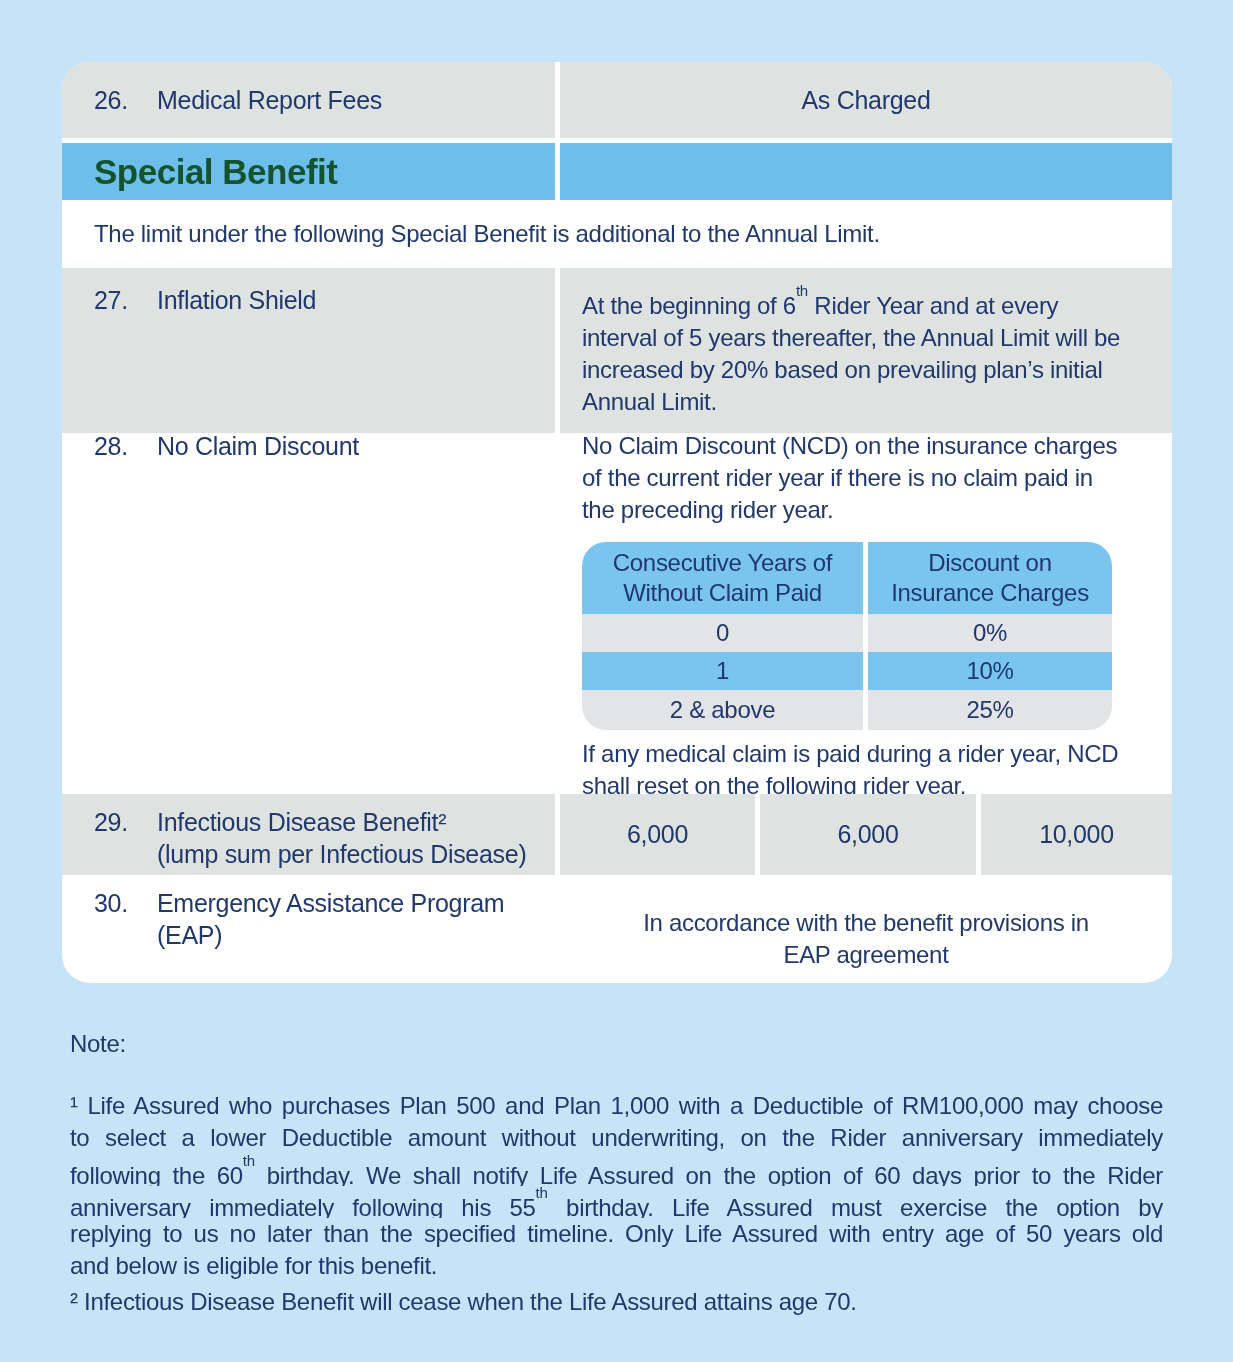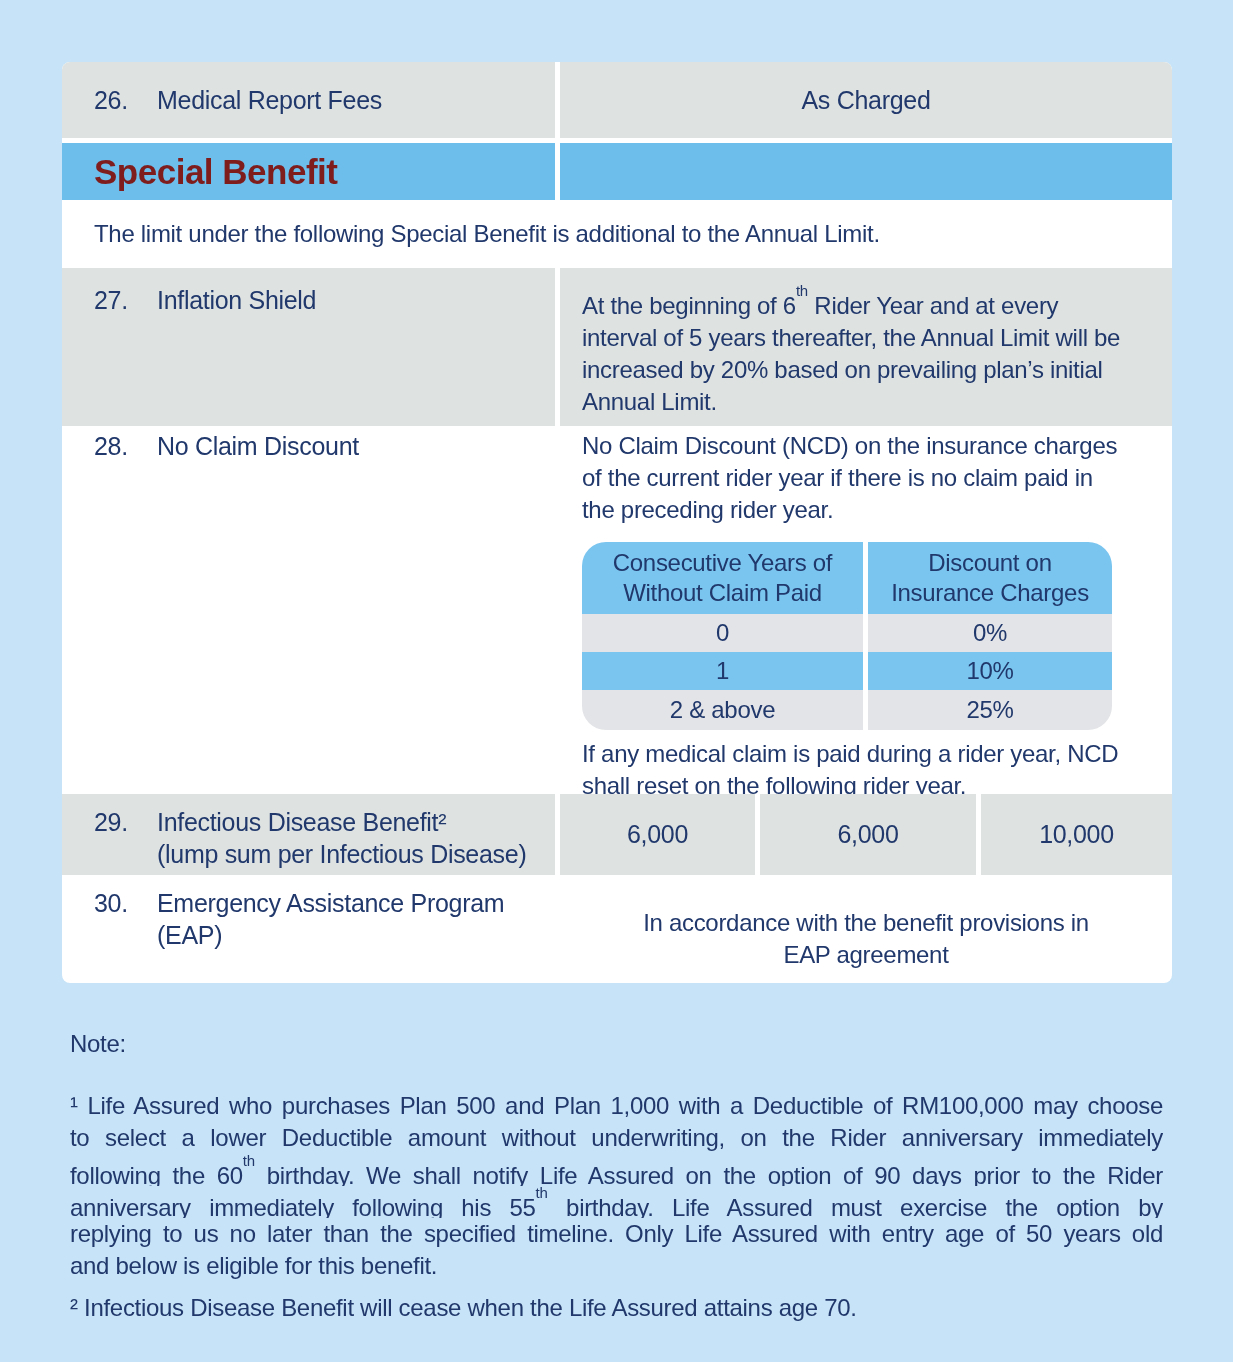--- a/index.html
+++ b/index.html
@@ -1,44 +1,44 @@
 <!DOCTYPE html>
 <html><head>
 <meta charset="utf-8">
 <style>
   * { margin:0; padding:0; box-sizing:border-box; }
   body { width:1233px; height:1362px; font-family:"Liberation Sans", sans-serif; }
   .page { position:relative; width:1233px; height:1362px; background:#C6E3F7; color:#20386B; letter-spacing:-0.3px; overflow:hidden; }
 
-  .card { position:absolute; left:62px; top:62px; width:1110px; height:921px; background:#FFFFFF; border-radius:8px; overflow:hidden; }
+  .card { position:absolute; left:62px; top:62px; width:1110px; height:921px; background:#FFFFFF; border-radius:28px; overflow:hidden; }
 
   .r  { display:grid; grid-template-columns:493px 5px 612px; }
   .r7 { display:grid; grid-template-columns:493px 5px 195px 5px 216px 5px 191px; }
   .cell-gray { background:#DEE3E2; }
   .cell-blue { background:#6DBEEB; }
 
   .leftcell { display:flex; padding-left:32px; }
   .num { width:63px; flex:none; font-size:25px; line-height:32px; }
   .lbl { flex:1; font-size:25px; line-height:32px; padding-right:10px; }
 
   .row26 { height:76px; }
   .row26 .leftcell { align-items:center; }
   .row26 .valcell { display:flex; align-items:center; justify-content:center; font-size:25px; }
 
   .hgap { height:5px; background:#FFFFFF; }
 
   .bar { height:57px; }
   .bar .leftcell { align-items:center; }
-  .section-title { color:#7f1d1d; font-weight:bold; font-size:35px; letter-spacing:-0.5px; }
+  .section-title { color:#14532d; font-weight:bold; font-size:35px; letter-spacing:-0.5px; }
 
   .limit-row { height:68px; display:flex; align-items:center; padding-left:32px; font-size:24px; background:#FFFFFF; }
 
   .row27 { height:148px; }
   .row27 .leftcell { padding-top:16px; }
-  .rc { padding:16px 30px 8px 22px; font-size:24px; line-height:32px; }
+  .rc { padding:16px 30px 15px 22px; font-size:24px; line-height:32px; }
 
   .row28 { height:378px; background:#FFFFFF; }
   .row28 .leftcell { padding-top:14px; }
   .row28 .rc { padding-top:14px; }
 
   .tline { white-space:nowrap; }
 
   .ncd { width:530px; margin-top:16px; border-radius:24px; overflow:hidden; font-size:24px; }
   .ncd-row { display:grid; grid-template-columns:281px 244px; column-gap:5px; }
   .ncd-h { height:72px; display:flex; align-items:center; justify-content:center; text-align:center; background:#7AC5F0; line-height:30px; padding:0 14px; }
@@ -54,21 +54,21 @@
   .valbox { display:flex; align-items:center; justify-content:center; font-size:25px; }
 
   .row30 { height:67px; background:#FFFFFF; }
   .row30 .leftcell { padding-top:12px; }
   .row30 .valcenter { padding-top:12px; text-align:center; font-size:24px; line-height:32px;margin-top:20px; }
 
   .notes { position:absolute; left:70px; top:1028px; width:1093px; font-size:24px; line-height:32px; }
   .note-heading { margin-bottom:30px; }
   .jline { height:32px; overflow:hidden; text-align:justify; }
   .jline::after { content:""; display:inline-block; width:100%; height:0; }
-  .note2 { margin-top:10px; }
+  .note2 { margin-top:4px; }
 
   sup { font-size:15px; position:relative; top:-9px; letter-spacing:-0.2px; }
 </style>
 </head>
 <body>
 
 <div class="page">
 
   <div class="card">
 
@@ -175,21 +175,21 @@
       </div>
     </div>
 
   </div>
 
   <div class="notes">
     <div class="note-heading">Note:</div>
     <div>
       <div class="jline">¹ Life Assured who purchases Plan 500 and Plan 1,000 with a Deductible of RM100,000 may choose</div>
       <div class="jline">to select a lower Deductible amount without underwriting, on the Rider anniversary immediately</div>
-      <div class="jline"><span>following the 60</span><sup>th</sup><span> birthday. We shall notify Life Assured on the option of 90 days prior to the Rider</span></div>
+      <div class="jline"><span>following the 60</span><sup>th</sup><span> birthday. We shall notify Life Assured on the option of 60 days prior to the Rider</span></div>
       <div class="jline"><span>anniversary immediately following his 55</span><sup>th</sup><span> birthday. Life Assured must exercise the option by</span></div>
       <div class="jline">replying to us no later than the specified timeline. Only Life Assured with entry age of 50 years old</div>
       <div>and below is eligible for this benefit.</div>
     </div>
     <div class="note2">² Infectious Disease Benefit will cease when the Life Assured attains age 70.</div>
   </div>
 
 </div>
 
 </body></html>

